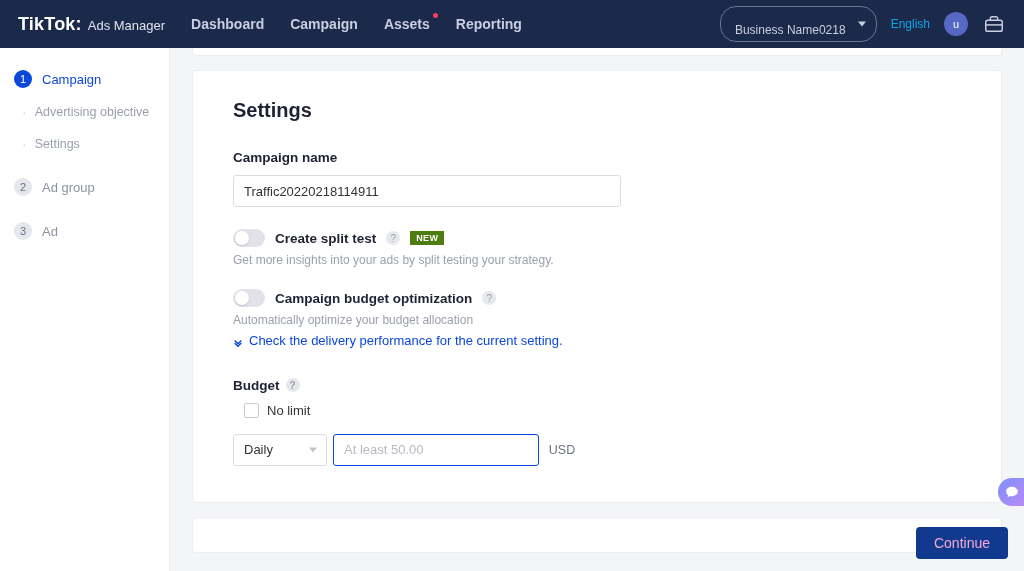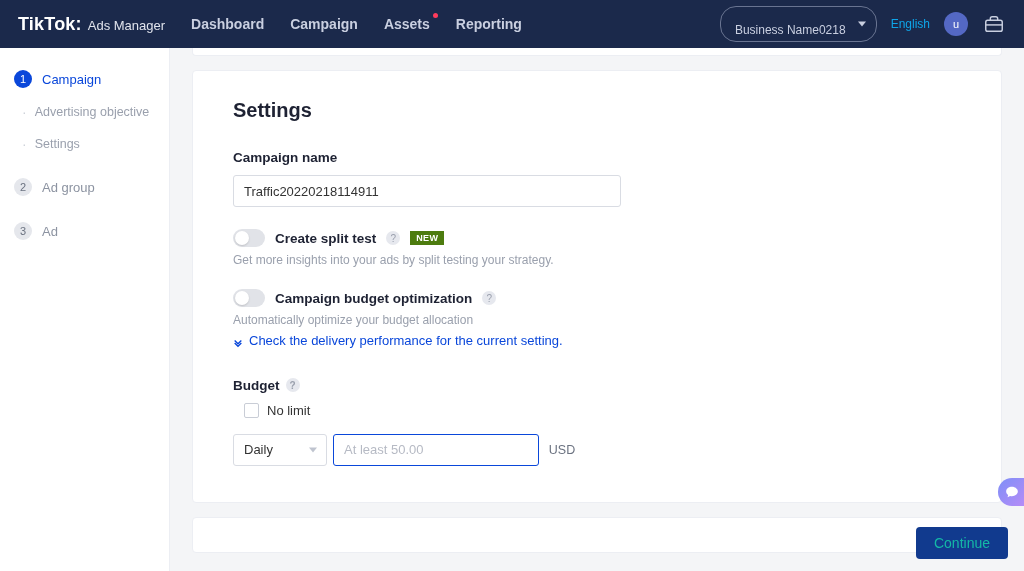--- a/index.html
+++ b/index.html
@@ -56,21 +56,21 @@
   .checkbox { width:15px; height:15px; border:1px solid #c9cdd6; border-radius:2px; cursor:pointer; }
   .check-label { font-size:13px; color:#333; }
   .inputs-row { display:flex; gap:6px; margin-top:16px; }
   .select { width:94px; height:32px; border:1px solid #d9dce3; border-radius:3px; padding:0 24px 0 10px; font-size:13px; color:#333; display:flex; align-items:center; position:relative; cursor:pointer; background:#fff; }
   .select::after { content:""; position:absolute; right:9px; top:50%; width:0; height:0; border-left:4px solid transparent; border-right:4px solid transparent; border-top:5px solid #bfc4cf; transform:translateY(-50%); }
   .num-input { width:206px; height:32px; border:1.5px solid #0a47da; border-radius:3px; padding:0 10px; font-size:13px; color:#333; }
   .num-input::placeholder { color:#b6bac4; }
   .currency { width:34px; height:32px; display:flex; align-items:center; justify-content:center; font-size:12.5px; color:#6b7280; }
 
   
-  .continue { position:absolute; right:16px; bottom:12px; background:#113a8e; color:#14b8a6; font-size:14px; padding:8px 18px; border-radius:4px; cursor:pointer; border:none; }
+  .continue { position:absolute; right:16px; bottom:12px; background:#113a8e; color:#f9a8d4; font-size:14px; padding:8px 18px; border-radius:4px; cursor:pointer; border:none; }
 
   
   .chat { position:absolute; right:-2px; top:478px; width:28px; height:28px; border-radius:50% 0 0 50%; background:linear-gradient(135deg,#7e8ff7,#b78cf7); display:flex; align-items:center; justify-content:center; cursor:pointer; }
   .chat svg { width:14px; height:14px; fill:#fff; }
 </style>
 </head>
 <body>
 
 <div class="header">
   <div class="brand">

